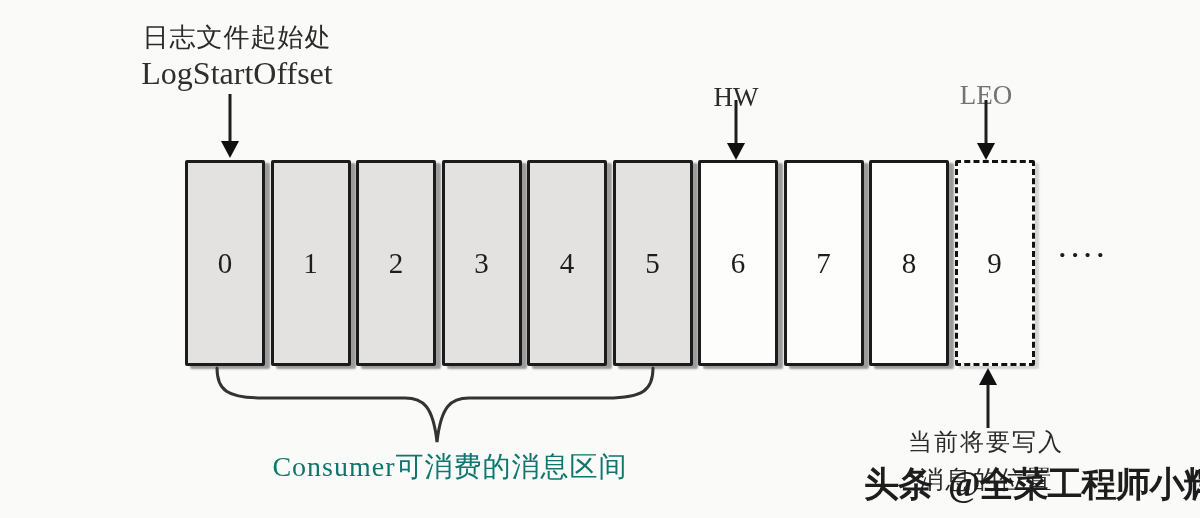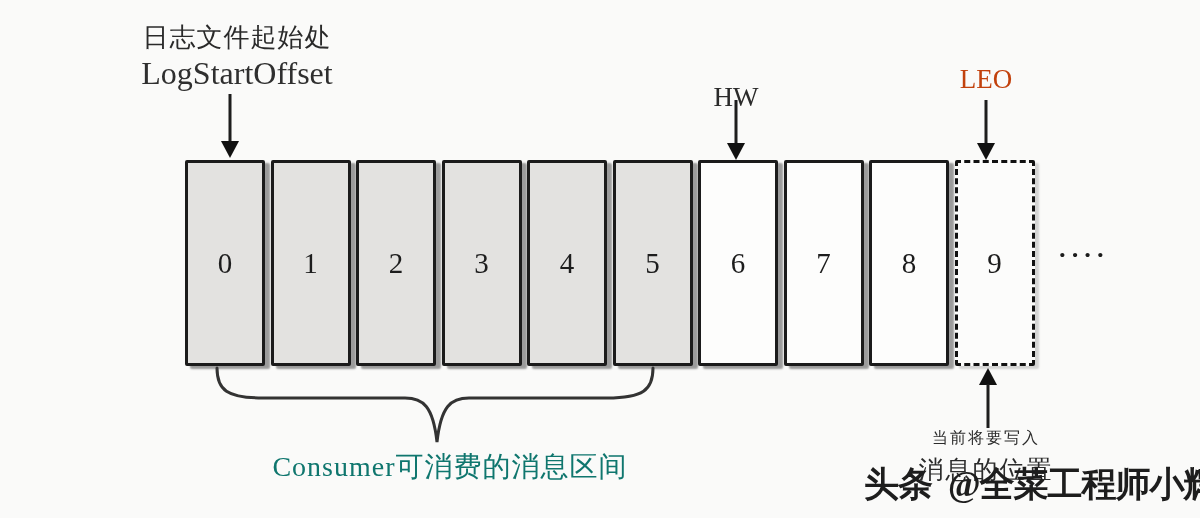--- a/index.html
+++ b/index.html
@@ -7,21 +7,21 @@
     position:relative;width:1200px;height:518px;overflow:hidden;
     background:#fafaf9;
     font-family:Liberation Serif, serif;
     color:#262626;
   }
   
   .lso-label{position:absolute;left:127px;top:22px;width:220px;text-align:center;line-height:1.22;}
   .lso-label .zh{font-size:26px;letter-spacing:1px;color:#2a2a2a;}
   .lso-label .en{font-size:32px;color:#2f2f2f;}
   .hw-label{position:absolute;left:700px;top:62px;width:72px;text-align:center;font-size:27px;color:#2a2a2a;margin-top:20px;}
-  .leo-label{position:absolute;left:950px;top:64px;width:72px;text-align:center;font-size:27px;color:#c2410c;}
+  .leo-label{position:absolute;left:950px;top:80px;width:72px;text-align:center;font-size:27px;color:#737373;}
 
   
   .arrow{position:absolute;width:18px;}
   .arrow .shaft{position:absolute;left:50%;transform:translateX(-50%);width:3px;background:#1d1d1d;}
   .arrow .head{position:absolute;left:0;width:0;height:0;}
   .arrow.down .head{border-left:9px solid transparent;border-right:9px solid transparent;border-top:17px solid #111;}
   .arrow.up   .head{border-left:9px solid transparent;border-right:9px solid transparent;border-bottom:17px solid #111;}
 
   .arrow.lso{left:221px;top:94px;height:64px;}
   .arrow.lso .shaft{top:0;height:48px;}
@@ -53,21 +53,21 @@
   .cell .num{font-size:29px;color:#1d1d1d;}
 
   .dots{position:absolute;left:1058px;top:240px;font-size:26px;font-weight:bold;letter-spacing:4px;color:#1c1c1c;}
 
   
   .brace{position:absolute;left:205px;top:366px;}
   .consumer-label{position:absolute;left:250px;top:448px;width:400px;text-align:center;font-size:28px;color:#0f766e;letter-spacing:1px;}
 
   
   .write-label{position:absolute;left:880px;top:428px;width:212px;text-align:center;line-height:1.2;z-index:1;color:#2b2b2b;}
-  .write-label .l1{font-size:16px;letter-spacing:2px;}
+  .write-label .l1{font-size:24px;letter-spacing:2px;}
   .write-label .l2{font-size:25px;letter-spacing:2px;margin-top:8px;}
   .watermark{
     position:absolute;left:864px;top:461px;z-index:2;white-space:nowrap;
     font-size:35px;font-weight:bold;color:#1d1d1d;letter-spacing:-1px;
   }
   .watermark .handle{margin-left:16px;}
 </style>
 </head>
 <body>
 

